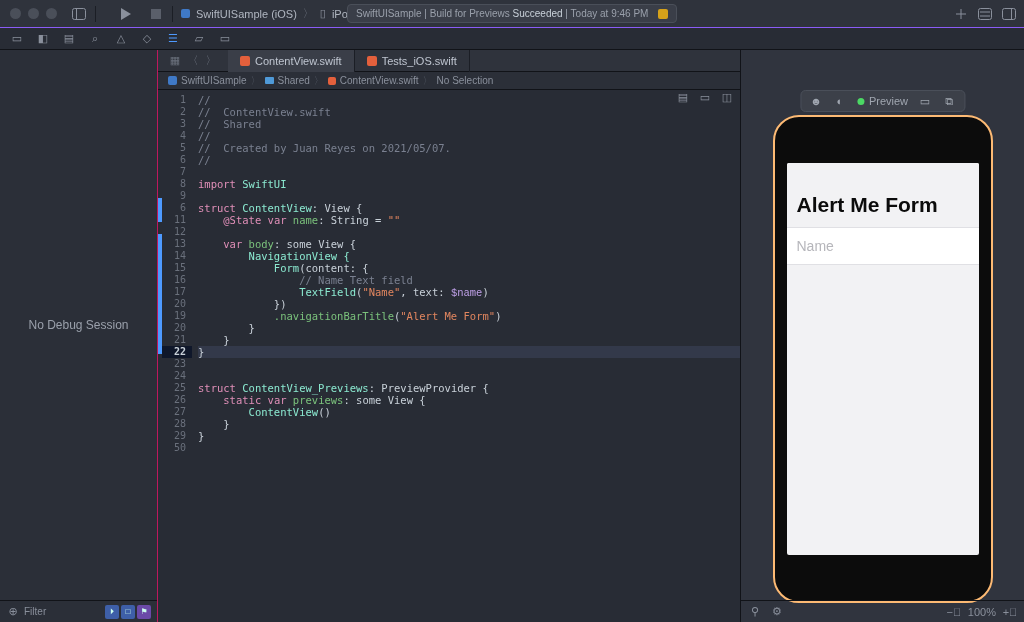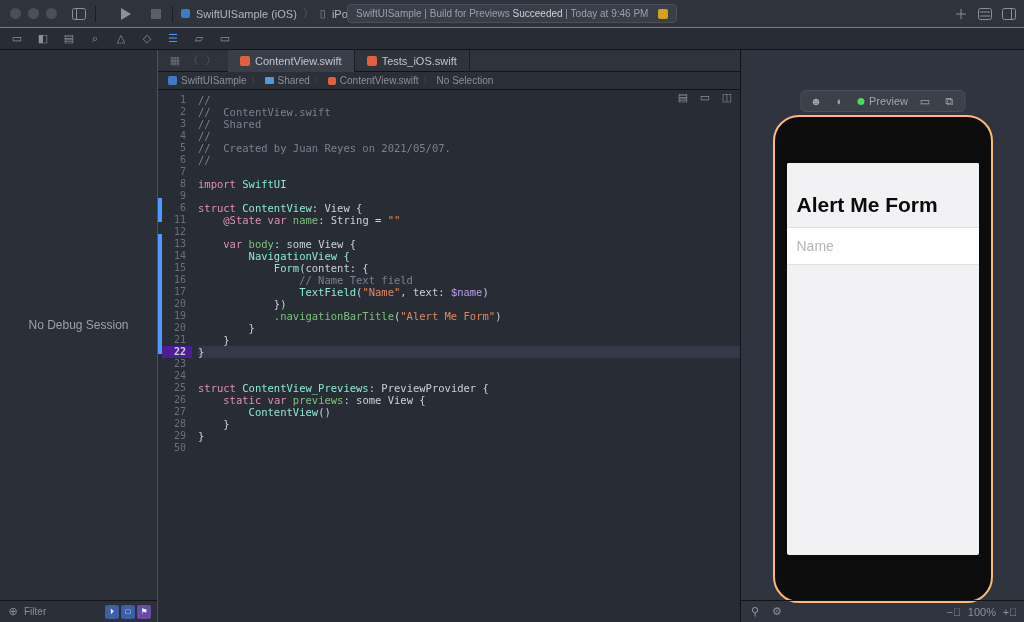--- a/index.html
+++ b/index.html
@@ -52,21 +52,21 @@
   .proj-ico{width:9px;height:9px;background:#3f79c7;border-radius:2px;}
 
   
   .editor-wrap { flex:1; display:flex; background:#282c35; position:relative;}
   .editor-corner { position:absolute; top:0; right:6px; display:flex; gap:8px; color:#8a909c; }
   .gut-change { width:4px; background:#282c35;}
   .gut-change div { height:12px;}
   .gut-change .mark { background:#4e9aff;}
   .gutter { width:30px; background:#282c35; text-align:right; color:#6a707c; font-family:Menlo,Consolas,monospace; font-size:10px; padding-top:4px;}
   .gutter div { height:12px; line-height:12px; padding-right:6px;}
-  .gutter div.cur { color:#c9d1d9; font-weight:700; background:#4c1d95;}
+  .gutter div.cur { color:#c9d1d9; font-weight:700; background:#0f172a;}
   .code { flex:1; font-family:Menlo,Consolas,monospace; font-size:10.5px; padding:4px 0 0 6px; line-height:12px; white-space:pre; color:#c9d1d9;}
   .code .line { height:12px;}
   .code .line.cur { background:#33394a;}
   .c-comment{color:#7a8090;}
   .c-kw{color:#e08fb8;}
   .c-type{color:#8be9d0;}
   .c-func{color:#7bc27c;}
   .c-str{color:#e2865f;}
   .c-dollar{color:#bfa0e8;font-family:Liberation Mono, monospace;}
 

